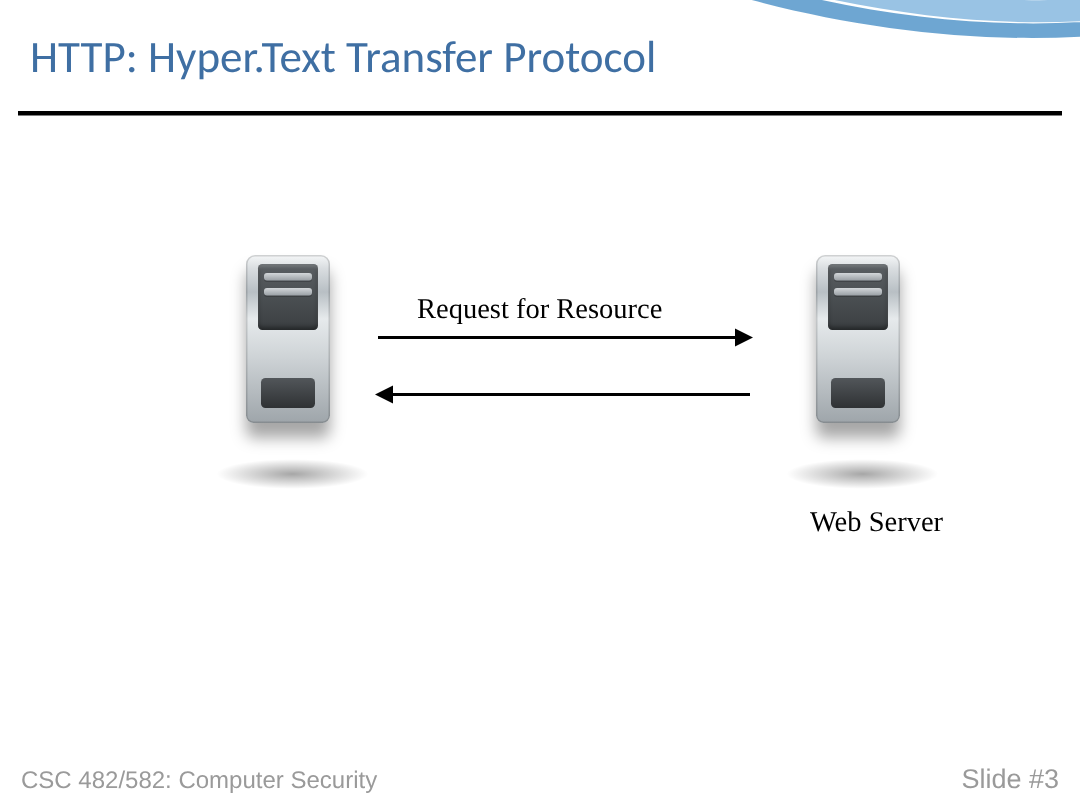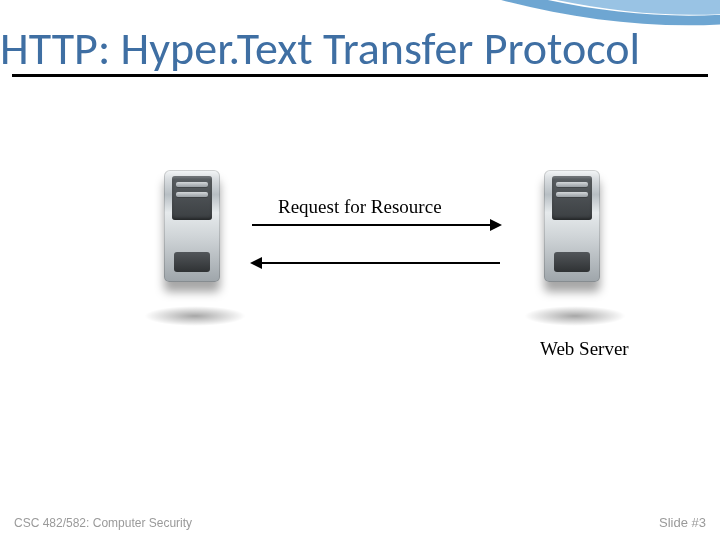--- a/index.html
+++ b/index.html
@@ -19,24 +19,24 @@
     top: -80px;
     left: -60px;
     width: 900px;
     height: 140px;
     pointer-events: none;
   }
 
   .title {
     position: absolute;
     top: 20px;
-    left: 0;
+    left: 20px;
     right: 4px;
     font-family: Calibri, "Segoe UI", sans-serif;
-    font-size: 46px;
+    font-size: 30px;
     font-weight: 400;
     color: #3f6fa3;
     letter-spacing: 0px;
   }
 
   .title-underline {
     position: absolute;
     top: 74px;
     left: 12px;
     width: 696px;
@@ -164,29 +164,29 @@
   .arrow.left .head {
     left: -2px;
     border-right: 12px solid #000;
   }
 
   .footer-left {
     position: absolute;
     left: 14px;
     bottom: 10px;
     font-family: Arial, Helvetica, sans-serif;
-    font-size: 12px;
+    font-size: 16px;
     color: #9a9a9a;
   }
   .footer-right {
     position: absolute;
     right: 14px;
     bottom: 10px;
     font-family: Arial, Helvetica, sans-serif;
-    font-size: 13px;
+    font-size: 18px;
     color: #9a9a9a;
   }
 </style>
 </head>
 <body>
 
 <svg class="swoosh" viewBox="0 0 900 140" preserveAspectRatio="none">
   <path d="M0,90 C160,10 380,10 540,60 C660,98 800,110 900,70 L900,52 C800,96 660,84 540,46 C380,-6 160,-6 0,74 Z" fill="#87b9df" opacity="0.85"></path>
   <path d="M0,100 C170,30 370,26 540,74 C660,110 800,118 900,82 L900,70 C800,110 660,100 540,62 C370,12 170,16 0,86 Z" fill="#5e9ccd" opacity="0.9"></path>
 </svg>

